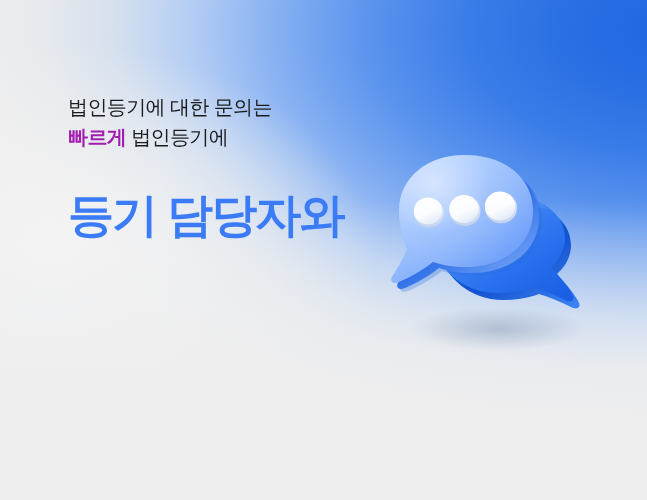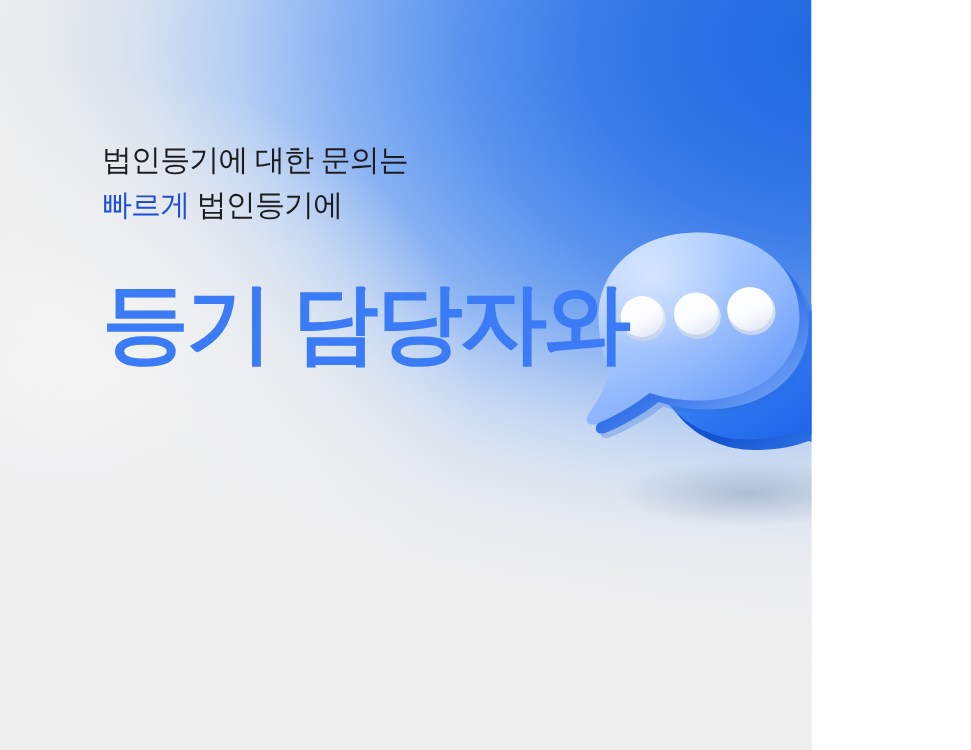--- a/index.html
+++ b/index.html
@@ -4,21 +4,21 @@
 <title>등기 담당자와 1:1 상담</title>
 <style>
   html, body {
     margin: 0;
     padding: 0;
     background: #ffffff;
   }
 
   .banner {
     position: relative;
-    width: 541px;
+    width: 647px;
     height: 500px;
     overflow: hidden;
     background: #efefef;
     font-family: "Liberation Sans", "DejaVu Sans", sans-serif;
     -webkit-font-smoothing: antialiased;
   }
 
   
   .bg-base {
     position: absolute;
@@ -75,28 +75,28 @@
     margin: 0;
     font-size: 20px;
     line-height: 30px;
     letter-spacing: -0.6px;
     color: #1c1c1e;
     font-weight: 400;
     white-space: nowrap;
   }
 
   .eyebrow .strong {
-    font-weight: 400;
-    color: #1d4ed8;
+    font-weight: 700;
+    color: #a21caf;
   }
 
   .headline {
     margin: 0;
     padding-top: 34px;
-    font-size: 58px;
+    font-size: 46px;
     line-height: 59px;
     letter-spacing: -1.9px;
     font-weight: 900;
     color: #3b7cf6;
     white-space: nowrap;
   }
 
   .headline .hl-line {
     display: block;
   }

